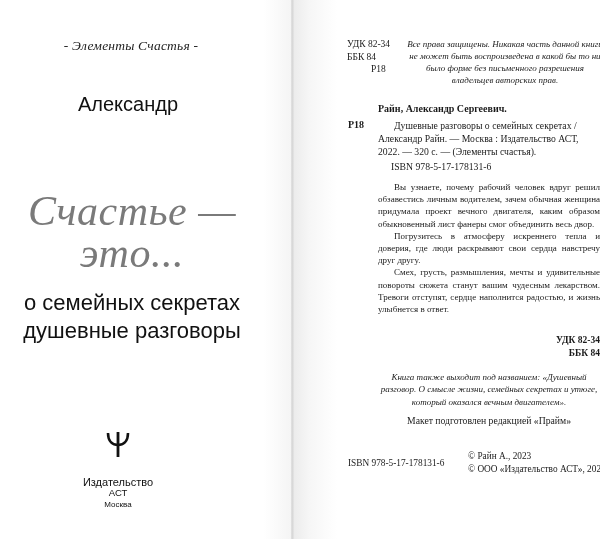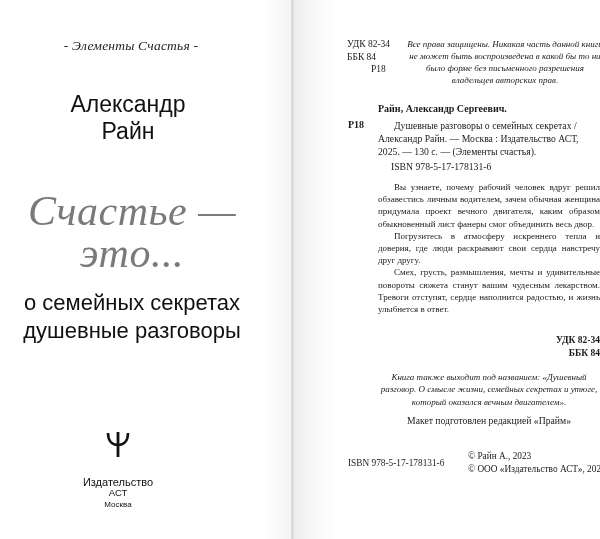--- a/index.html
+++ b/index.html
@@ -8,21 +8,21 @@
   .page-left { position: absolute; left: 16px; top: 0; width: 291px; height: 539px;
     background: linear-gradient(to right, #ffffff 0%, #ffffff 85%, #f3f3f3 96%, #ebebeb 100%); }
   .gutter { position: absolute; left: 291px; top: 0; width: 3px; height: 539px;
     background: linear-gradient(to right, #e2e2e2, #d8d8d8, #e6e6e6); }
   .page-right { position: absolute; left: 294px; top: 0; width: 306px; height: 539px;
     background: linear-gradient(to right, #ececec 0%, #f6f6f6 5%, #ffffff 14%, #ffffff 100%); }
 
   .series { position: absolute; left: 0; width: 230px; top: 38px; text-align: center;
     font-family: "Liberation Serif", serif; font-style: italic; font-size: 13.5px; color: #222; letter-spacing: 0.2px; }
   .author { position: absolute; left: 0; width: 224px; top: 91px; text-align: center;
-    font-family: "Liberation Sans", sans-serif; font-size: 23px; line-height: 27px; color: #111; }
+    font-family: "Liberation Sans", sans-serif; font-size: 20px; line-height: 27px; color: #111; }
   .title-script { position: absolute; left: 0; width: 232px; top: 190px; text-align: center;
     font-family: "Liberation Serif", serif; font-style: italic; font-size: 42px; line-height: 42px; color: #7a7a7a; letter-spacing: 0.5px; }
   .subtitle { position: absolute; left: 0; width: 232px; top: 289px; text-align: center;
     font-family: "Liberation Sans", sans-serif; font-size: 22px; line-height: 28px; color: #111; }
   .logo { position: absolute; left: 62px; width: 80px; top: 430px; text-align: center; color: #111; }
   .logo .mark { display: block; margin: 0 auto; width: 26px; height: 28px; }
   .logo .l1 { font-family: "Liberation Sans", sans-serif; font-size: 11px; line-height: 10px; margin-top: 19px; }
   .logo .l2 { font-family: "Liberation Sans", sans-serif; font-size: 9.5px; line-height: 12px; }
   .logo .l3 { font-family: "Liberation Sans", sans-serif; font-size: 8px; line-height: 12px; }
 
@@ -44,21 +44,20 @@
 </style>
 </head>
 <body>
 
 <div class="spread">
 
   <div class="page-left">
     <div class="series">- Элементы Счастья -</div>
     <div class="author">
       <div>Александр</div>
-      <div>Райн</div>
     </div>
     <div class="title-script">
       <div>Счастье —</div>
       <div>это...</div>
     </div>
     <div class="subtitle">
       <div>о семейных секретах</div>
       <div>душевные разговоры</div>
     </div>
     <div class="logo">
@@ -78,21 +77,21 @@
 
   <div class="rt udk-block">
     <div>УДК  82-34</div>
     <div>ББК  84</div>
     <div style="padding-left:24px">Р18</div>
   </div>
   <div class="rt rights">Все права защищены. Никакая часть данной книги не может быть воспроизведена в какой бы то ни было форме без письменного разрешения владельцев авторских прав.</div>
 
   <div class="rt author-head">Райн, Александр Сергеевич.</div>
   <div class="rt code-left">Р18</div>
-  <div class="rt biblio">Душевные разговоры о семейных секретах / Александр Райн. — Москва : Издательство АСТ, 2025. — 130 с. — (Элементы счастья).</div>
+  <div class="rt biblio">Душевные разговоры о семейных секретах / Александр Райн. — Москва : Издательство АСТ, 2022. — 320 с. — (Элементы счастья).</div>
   <div class="rt isbn1">ISBN 978-5-17-178131-6</div>
 
   <div class="rt annot">
     <p>Вы узнаете, почему рабочий человек вдруг решил обзавестись личным водителем, зачем обычная женщина придумала проект вечного двигателя, каким образом обыкновенный лист фанеры смог объединить весь двор.</p>
     <p>Погрузитесь в атмосферу искреннего тепла и доверия, где люди раскрывают свои сердца навстречу друг другу.</p>
     <p>Смех, грусть, размышления, мечты и удивительные повороты сюжета станут вашим чудесным лекарством. Тревоги отступят, сердце наполнится радостью, и жизнь улыбнется в ответ.</p>
   </div>
 
   <div class="rt udk-right">
     <div>УДК 82-34</div>

